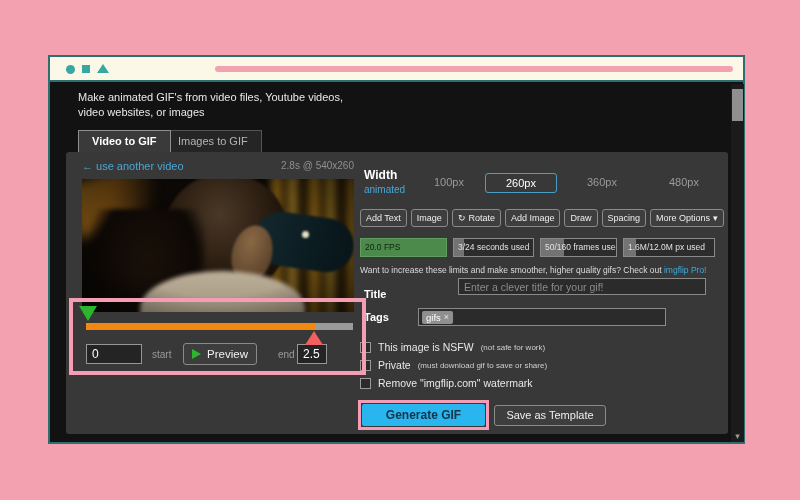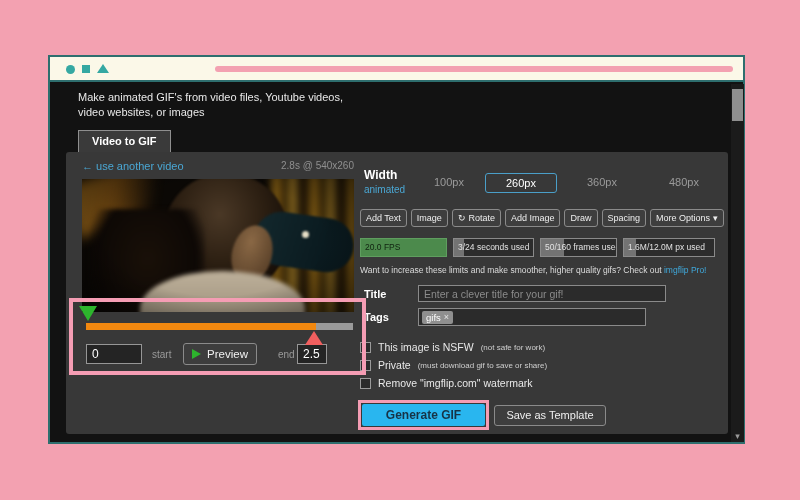--- a/index.html
+++ b/index.html
@@ -104,22 +104,22 @@
 
   .pro { position:absolute; left:294px; top:113px; width:360px; font-size:8.5px; color:#dcdcdc; white-space:nowrap; }
   .pro .blue { color:#3fa9dc; cursor:pointer; }
 
   .f-label { position:absolute; left:298px; font-size:11px; font-weight:bold; color:#fff; }
   .f-title-label { top:136px; } .f-tags-label { top:159px; }
   .f-input { position:absolute; left:352px; width:248px; height:17px; background:#2b2b2b;
              border:1px solid #8a8a8a; color:#fff; font-size:10.5px; padding:0 5px;
              font-family:"Liberation Sans",sans-serif; }
   .f-input::placeholder { color:#8b8b8b; }
-  .f-title-input { top:133px; }
-  .tags-box { position:absolute; left:352px; top:156px; width:228px; height:18px; background:#2b2b2b;
+  .f-title-input { top:126px;margin-left:40px; }
+  .tags-box { position:absolute; left:352px; top:156px; width:248px; height:18px; background:#2b2b2b;
               border:1px solid #8a8a8a; display:flex; align-items:center; padding:0 3px; cursor:text; }
   .chip { background:#8f8f8f; color:#fff; font-size:9.5px; border-radius:2px; padding:1px 4px;
           display:inline-flex; gap:3px; align-items:center; }
   .chip .x { color:#e6e6e6; cursor:pointer; font-size:9px; }
 
   .cb-row { position:absolute; left:294px; display:flex; align-items:center; gap:7px; }
   .cb-r0 { top:189px; } .cb-r1 { top:207px; } .cb-r2 { top:225px; }
   .cbx { width:11px; height:11px; background:#2b2b2b; border:1px solid #9a9a9a; cursor:pointer; flex:0 0 auto; }
   .cb-main { font-size:10.5px; color:#e8e8e8; white-space:nowrap; }
   .cb-note { font-size:8px; color:#cfcfcf; white-space:nowrap; }
@@ -146,20 +146,21 @@
     <div class="topbar">
       <span class="shape circle"></span>
       <span class="shape square"></span>
       <span class="shape tri"></span>
       <div class="urlbar"></div>
     </div>
 
     <div class="intro">Make animated GIF's from video files, Youtube videos, video websites, or images</div>
 
     <div class="tab active">Video to GIF</div>
+    <div class="tab inactive">Images to GIF</div>
 
     <div class="panel">
 
       <div class="vheader">
         <span class="backlink">← use another video</span>
         <span class="vmeta">2.8s @ 540x260</span>
       </div>
 
       <div class="video">
         <div class="v-glowTL"></div>

